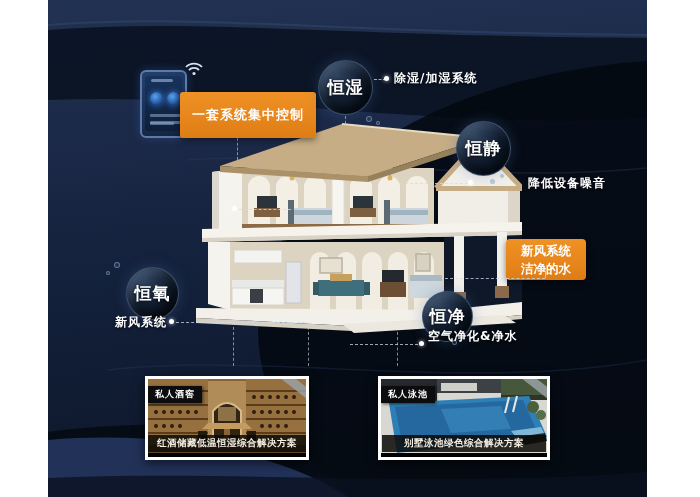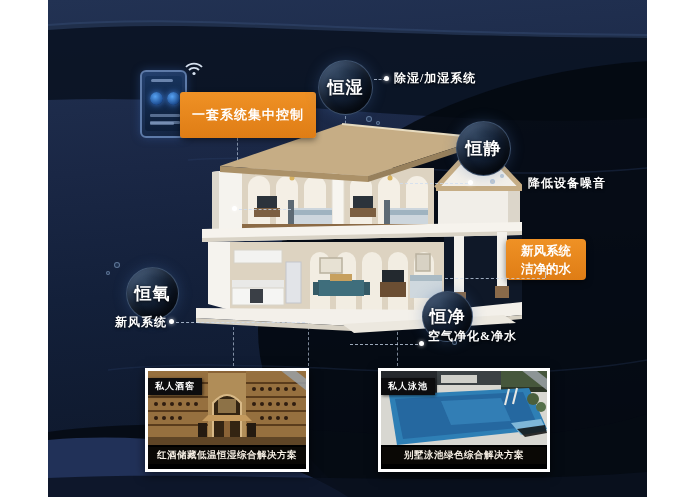--- a/index.html
+++ b/index.html
@@ -44,32 +44,32 @@
             color:#fff; font-weight:bold; font-size:17px; letter-spacing:1px;
             text-shadow:0 1px 3px rgba(0,0,0,.8); }
   .b-shi  { left:270px; top:60px;  width:55px; height:55px; }
   .b-jing { left:408px; top:121px; width:55px; height:55px; }
   .b-wen  { left:117px; top:156px; width:55px; height:55px; }
   .b-yang { left:78px;  top:267px; width:53px; height:53px; }
   .b-jing2{ left:374px; top:291px; width:51px; height:51px; }
   .minib { position:absolute; border-radius:50%; border:1px solid rgba(160,190,225,.5); background:rgba(60,90,130,.25); }
 
   .note { position:absolute; color:#fff; font-weight:bold; font-size:12px; letter-spacing:1px;
-          text-shadow:0 1px 3px rgba(0,0,0,.85); white-space:nowrap;font-family:Liberation Serif, serif; }
+          text-shadow:0 1px 3px rgba(0,0,0,.85); white-space:nowrap; }
   .dot  { position:absolute; width:5px; height:5px; background:#fff; border-radius:50%;
           box-shadow:0 0 4px rgba(255,255,255,.8); }
   .dashh { position:absolute; border-top:1px dashed rgba(205,220,240,.75); height:0; }
   .dashv { position:absolute; border-left:1px dashed rgba(205,220,240,.6); width:0; }
   .solidv { position:absolute; border-left:1px solid rgba(205,220,240,.8); width:0; }
 
   
   .house { position:absolute; left:144px; top:112px; width:330px; height:230px; }
 
   
-  .photo { position:absolute; top:368px; height:104px; background:#000; border:3px solid #ffffff;
+  .photo { position:absolute; top:376px; height:84px; background:#000; border:3px solid #ffffff;
            box-shadow:0 3px 10px rgba(0,0,0,.6); overflow:hidden; }
   .photo.wine { left:97px; width:164px; }
   .photo.pool { left:330px; width:172px; }
   .photo svg { position:absolute; left:0; top:0; }
   .tag { position:absolute; left:0; top:7px; background:#0c0c0e; color:#fff; font-size:9px; font-weight:bold;
          letter-spacing:1px; padding:2px 7px; box-shadow:1px 1px 3px rgba(0,0,0,.6); }
   .caption { position:absolute; left:50%; transform:translateX(-50%); bottom:5px;
              background:rgba(12,9,6,.85); color:#f6efe4; font-size:9.5px; font-weight:bold;
              letter-spacing:.5px; padding:2px 22px; white-space:nowrap; }
   .ribbon { position:absolute; right:-12px; top:2px; width:42px; height:9px; background:#9aa0a6;

